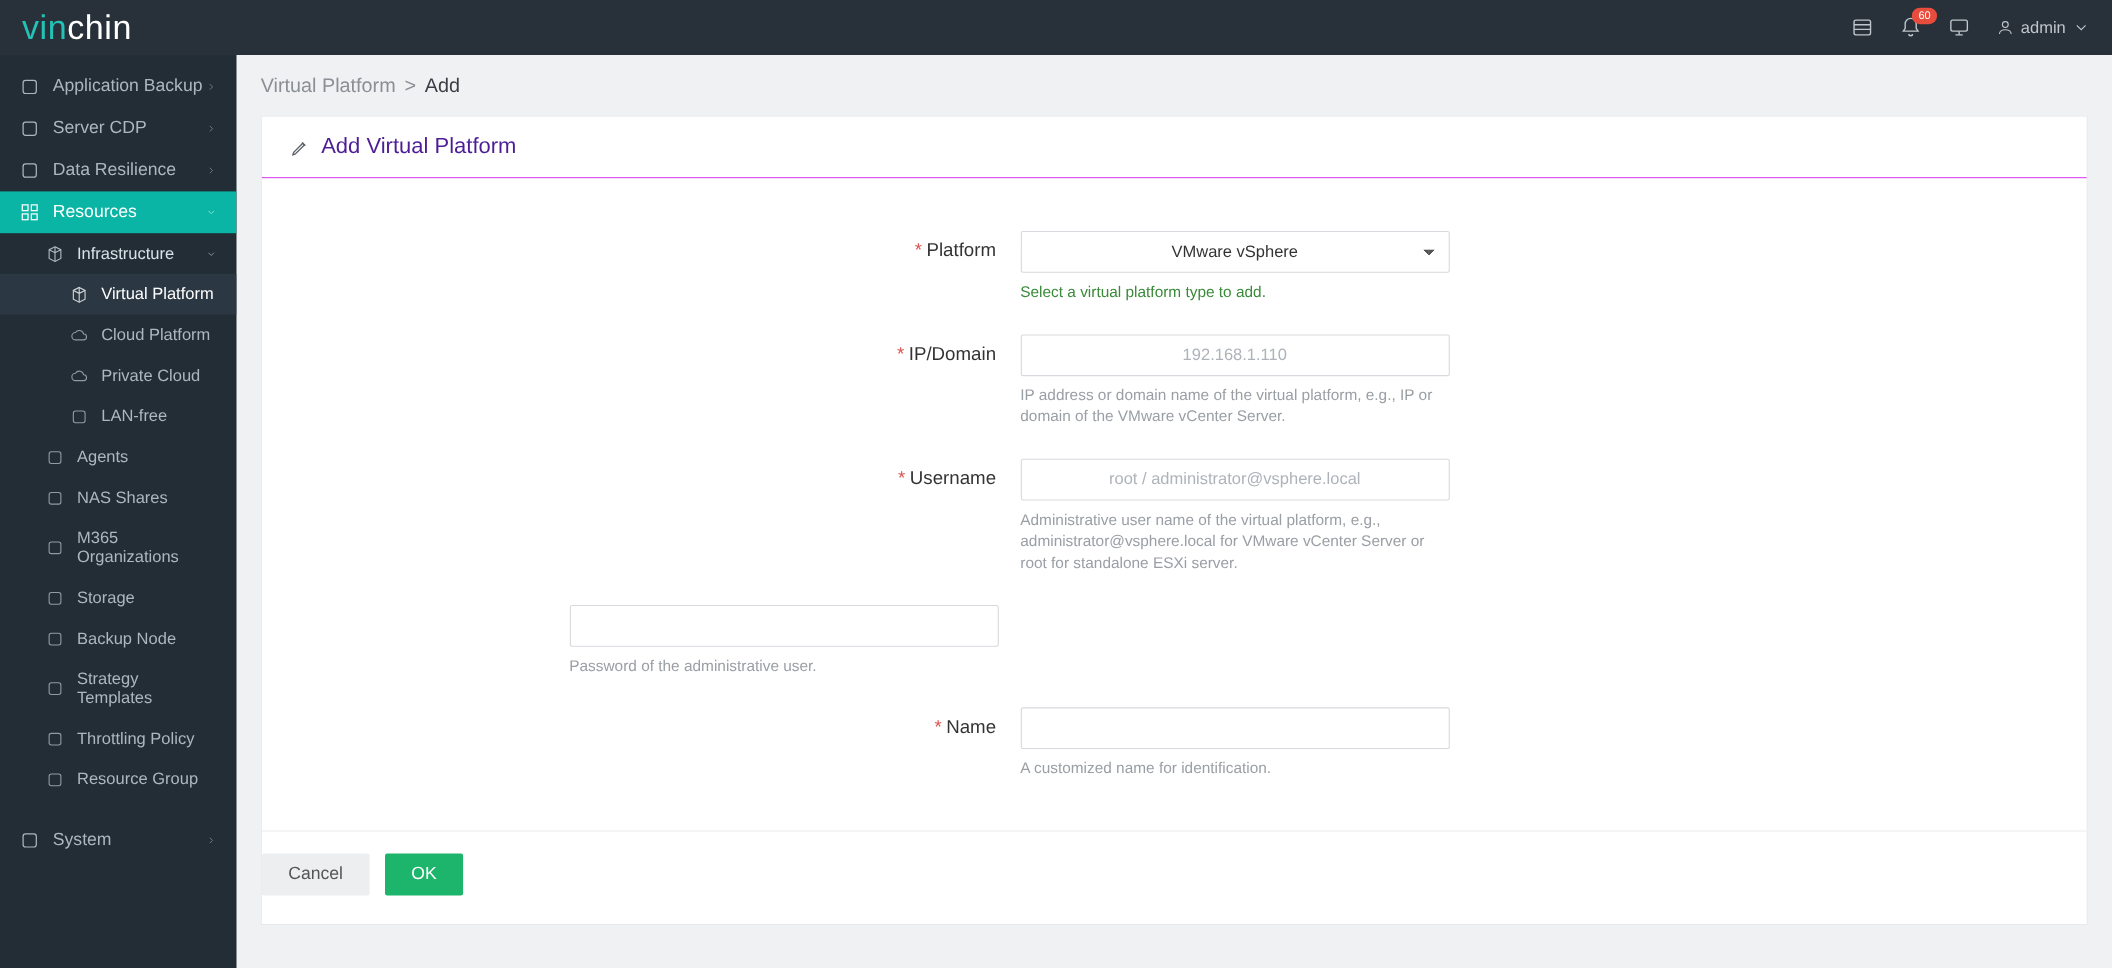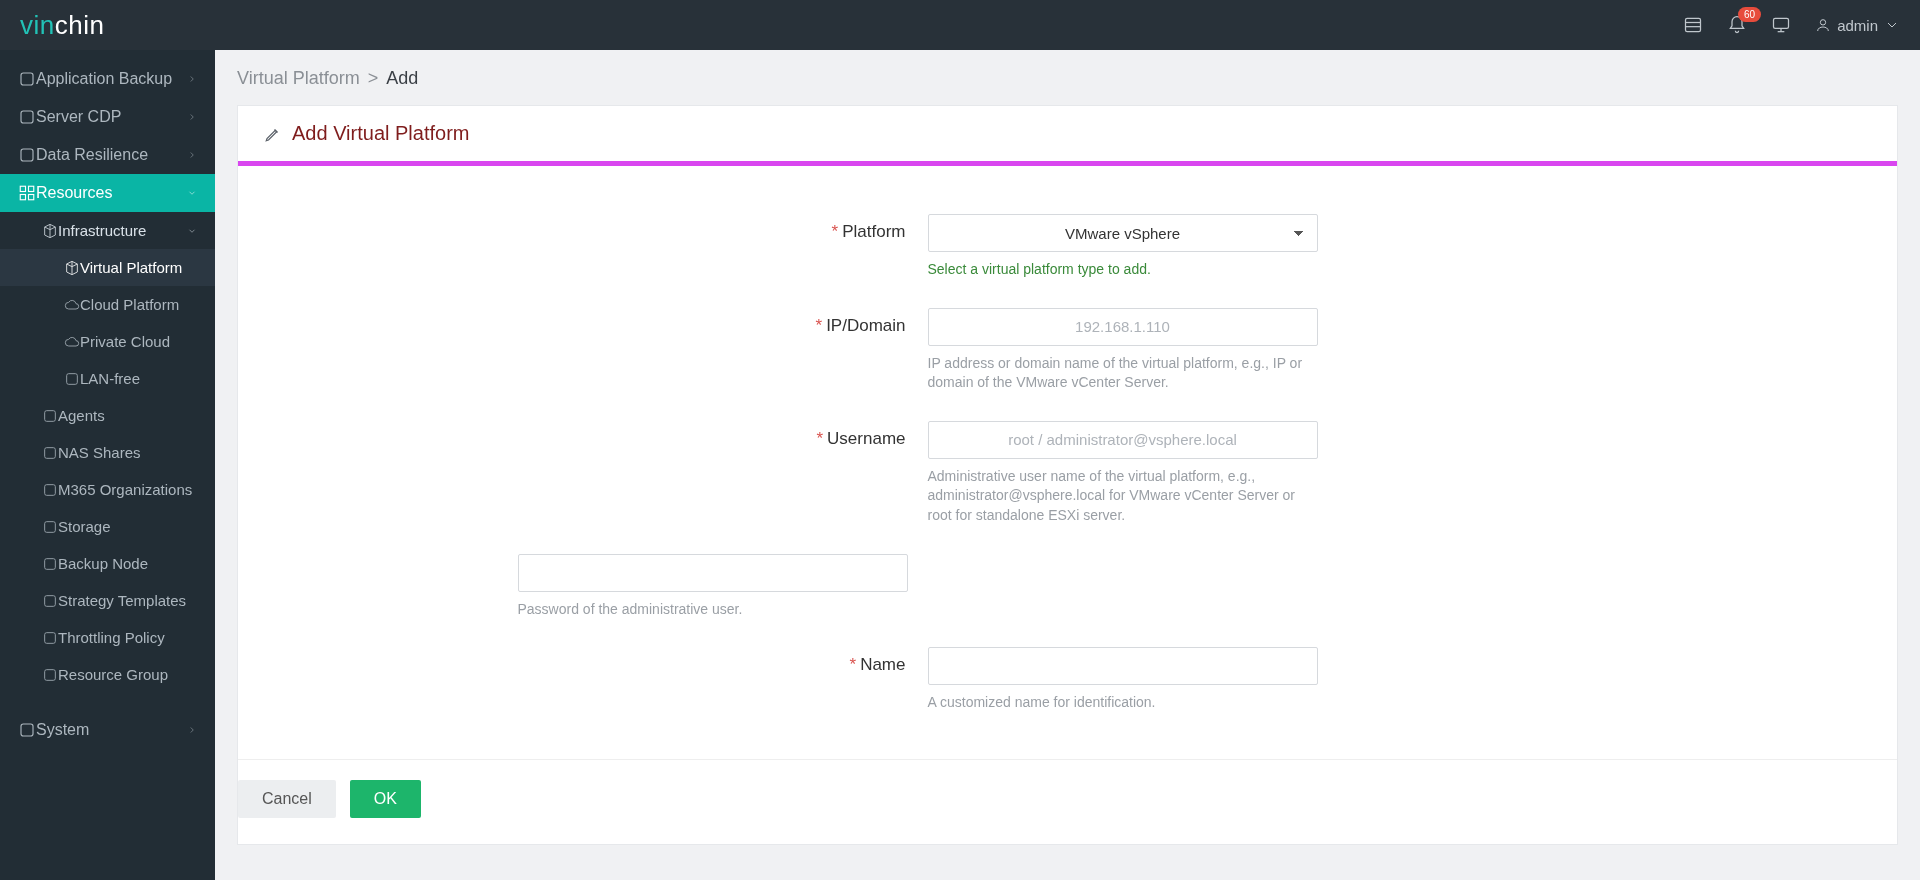--- a/index.html
+++ b/index.html
@@ -1,53 +1,53 @@
 <!DOCTYPE html>
 <html><head>
 <meta charset="utf-8">
 <style>
   * { box-sizing: border-box; margin: 0; padding: 0; }
   html, body { height: 100%; font-family: -apple-system, BlinkMacSystemFont, "Segoe UI", Arial, sans-serif; font-size: 14px; color: #333; background: #f0f1f3; }
   body { width: 1920px; height: 880px; overflow: hidden; }
 
   
   .topbar { height: 50px; background: #283139; display: flex; align-items: center; justify-content: space-between; padding: 0 20px; }
-  .logo { color: #fff; font-size: 26px; font-weight: 500; letter-spacing: 0.5px; }
+  .logo { color: #fff; font-size: 31px; font-weight: 500; letter-spacing: 0.5px; }
   .logo .vin { color: #22c2b6; }
   .topbar-right { display: flex; align-items: center; gap: 24px; color: #c0c7cd; }
   .topbar-icon { width: 20px; height: 20px; display: inline-flex; align-items: center; justify-content: center; position: relative; cursor: pointer; }
   .topbar-icon svg { width: 20px; height: 20px; stroke: #c0c7cd; fill: none; stroke-width: 1.5; }
   .badge { position: absolute; top: -8px; right: -14px; background: #e74c3c; color: #fff; font-size: 10px; padding: 1px 6px; border-radius: 8px; line-height: 13px; }
   .user-menu { display: flex; align-items: center; gap: 6px; cursor: pointer; font-size: 15px; }
   .user-menu svg { width: 16px; height: 16px; stroke: #c0c7cd; fill: none; stroke-width: 1.5; }
   .chev { width: 10px; height: 10px; }
 
   
   .main { display: flex; height: calc(880px - 50px); }
 
   
   .sidebar { width: 215px; background: #222d35; color: #adb7bf; overflow-y: auto; flex-shrink: 0; padding-top: 10px; }
-  .nav-item { display: flex; align-items: center; padding: 10px 18px; cursor: pointer; font-size: 16px; position: relative; }
+  .nav-item { display: flex; align-items: center; gap: 12px; padding: 10px 18px; cursor: pointer; font-size: 16px; position: relative; }
   .nav-item.level1 { padding-left: 18px; }
   .nav-item.level2 { padding-left: 42px; font-size: 15px; }
   .nav-item.level3 { padding-left: 64px; font-size: 15px; }
   .nav-item .chevr { position: absolute; right: 18px; width: 10px; height: 10px; opacity: 0.6; }
   .nav-item.expanded { background: #0ab5a5; color: #fff; }
   .nav-item.sub-active { color: #d9e1e8; }
   .nav-item.selected { background: #2b3742; color: #fff; }
   .sidebar svg.ic { width: 18px; height: 18px; stroke: currentColor; fill: none; stroke-width: 1.5; flex-shrink: 0; }
   .sidebar .nav-item.level2 svg.ic, .sidebar .nav-item.level3 svg.ic { width: 16px; height: 16px; opacity: 0.8; }
   .nav-sep { height: 18px; }
 
   
   .content { flex: 1; overflow-y: auto; padding: 18px 22px 30px 22px; }
   .breadcrumb { font-size: 18px; color: #8a8f95; margin-bottom: 16px; display: flex; gap: 8px; align-items: center; }
   .breadcrumb .current { color: #3a3f45; }
   .panel { background: #fff; border: 1px solid #e6e8eb; }
-  .panel-header { display: flex; align-items: center; gap: 10px; padding: 16px 26px; border-bottom: 5px solid #d946ef; font-size: 20px; color: #7f1d1d; }
+  .panel-header { display: flex; align-items: center; gap: 10px; padding: 16px 26px; border-bottom: 1px solid #d946ef; font-size: 20px; color: #4c1d95; }
   .panel-header svg { width: 18px; height: 18px; stroke: #5a6068; fill: none; stroke-width: 1.6; }
 
   .form-area { padding: 48px 40px 10px 40px; }
   .form-row { display: flex; align-items: flex-start; margin-bottom: 28px; max-width: 1100px; margin-left: auto; margin-right: auto; }
   .form-label { width: 410px; text-align: right; padding-right: 22px; padding-top: 8px; font-size: 17px; color: #333; flex-shrink: 0; }
   .req { color: #d9534f; margin-right: 4px; }
   .form-field { width: 390px; }
   .form-field select, .form-field input { width: 100%; height: 38px; border: 1px solid #d6d9dd; border-radius: 2px; padding: 0 12px; font-size: 15px; color: #333; background: #fff; text-align: center; }
   .form-field select { appearance: none; background-image: linear-gradient(45deg, transparent 50%, #555 50%), linear-gradient(135deg, #555 50%, transparent 50%); background-position: calc(100% - 18px) 16px, calc(100% - 13px) 16px; background-size: 5px 5px, 5px 5px; background-repeat: no-repeat; }
   .form-field input::placeholder { color: #aeb3b9; }

